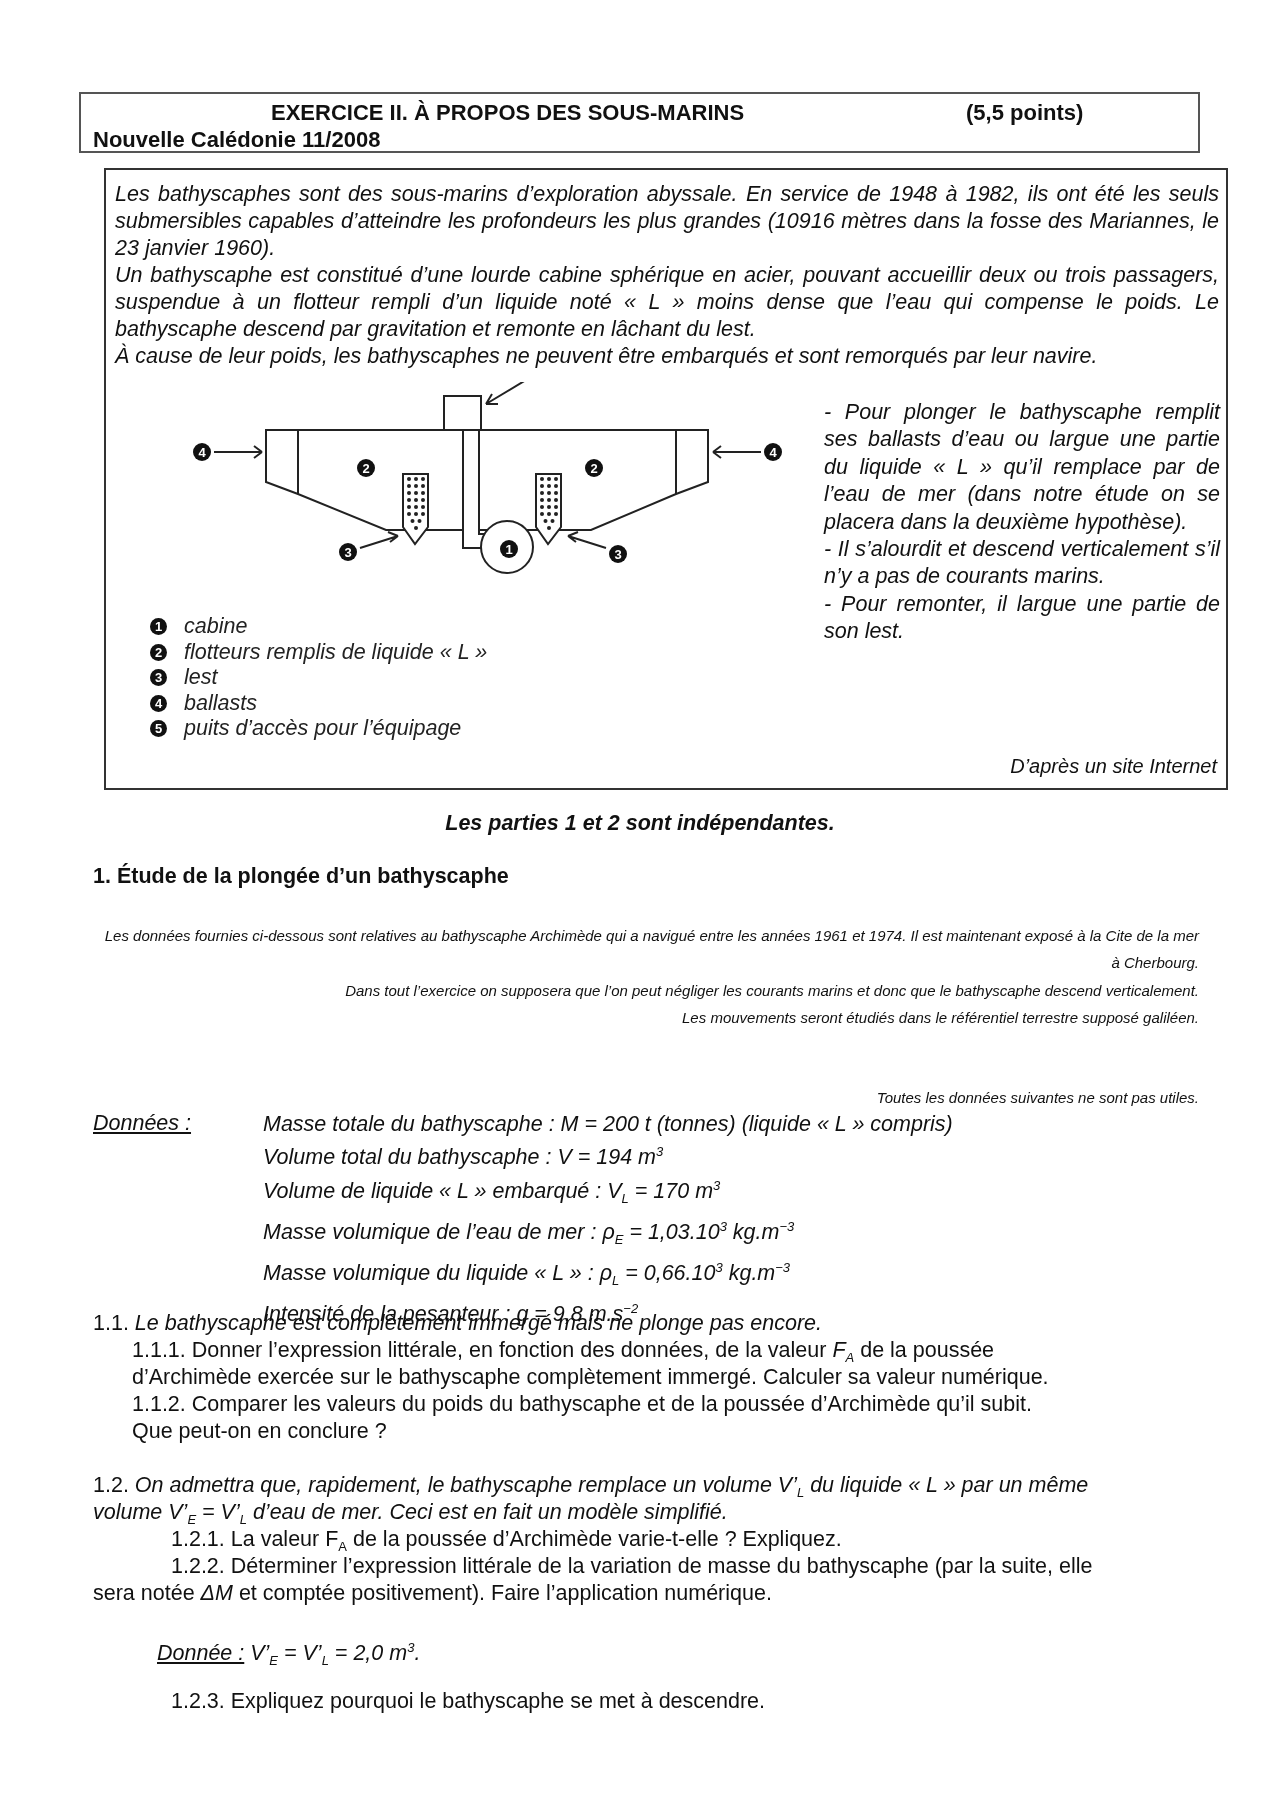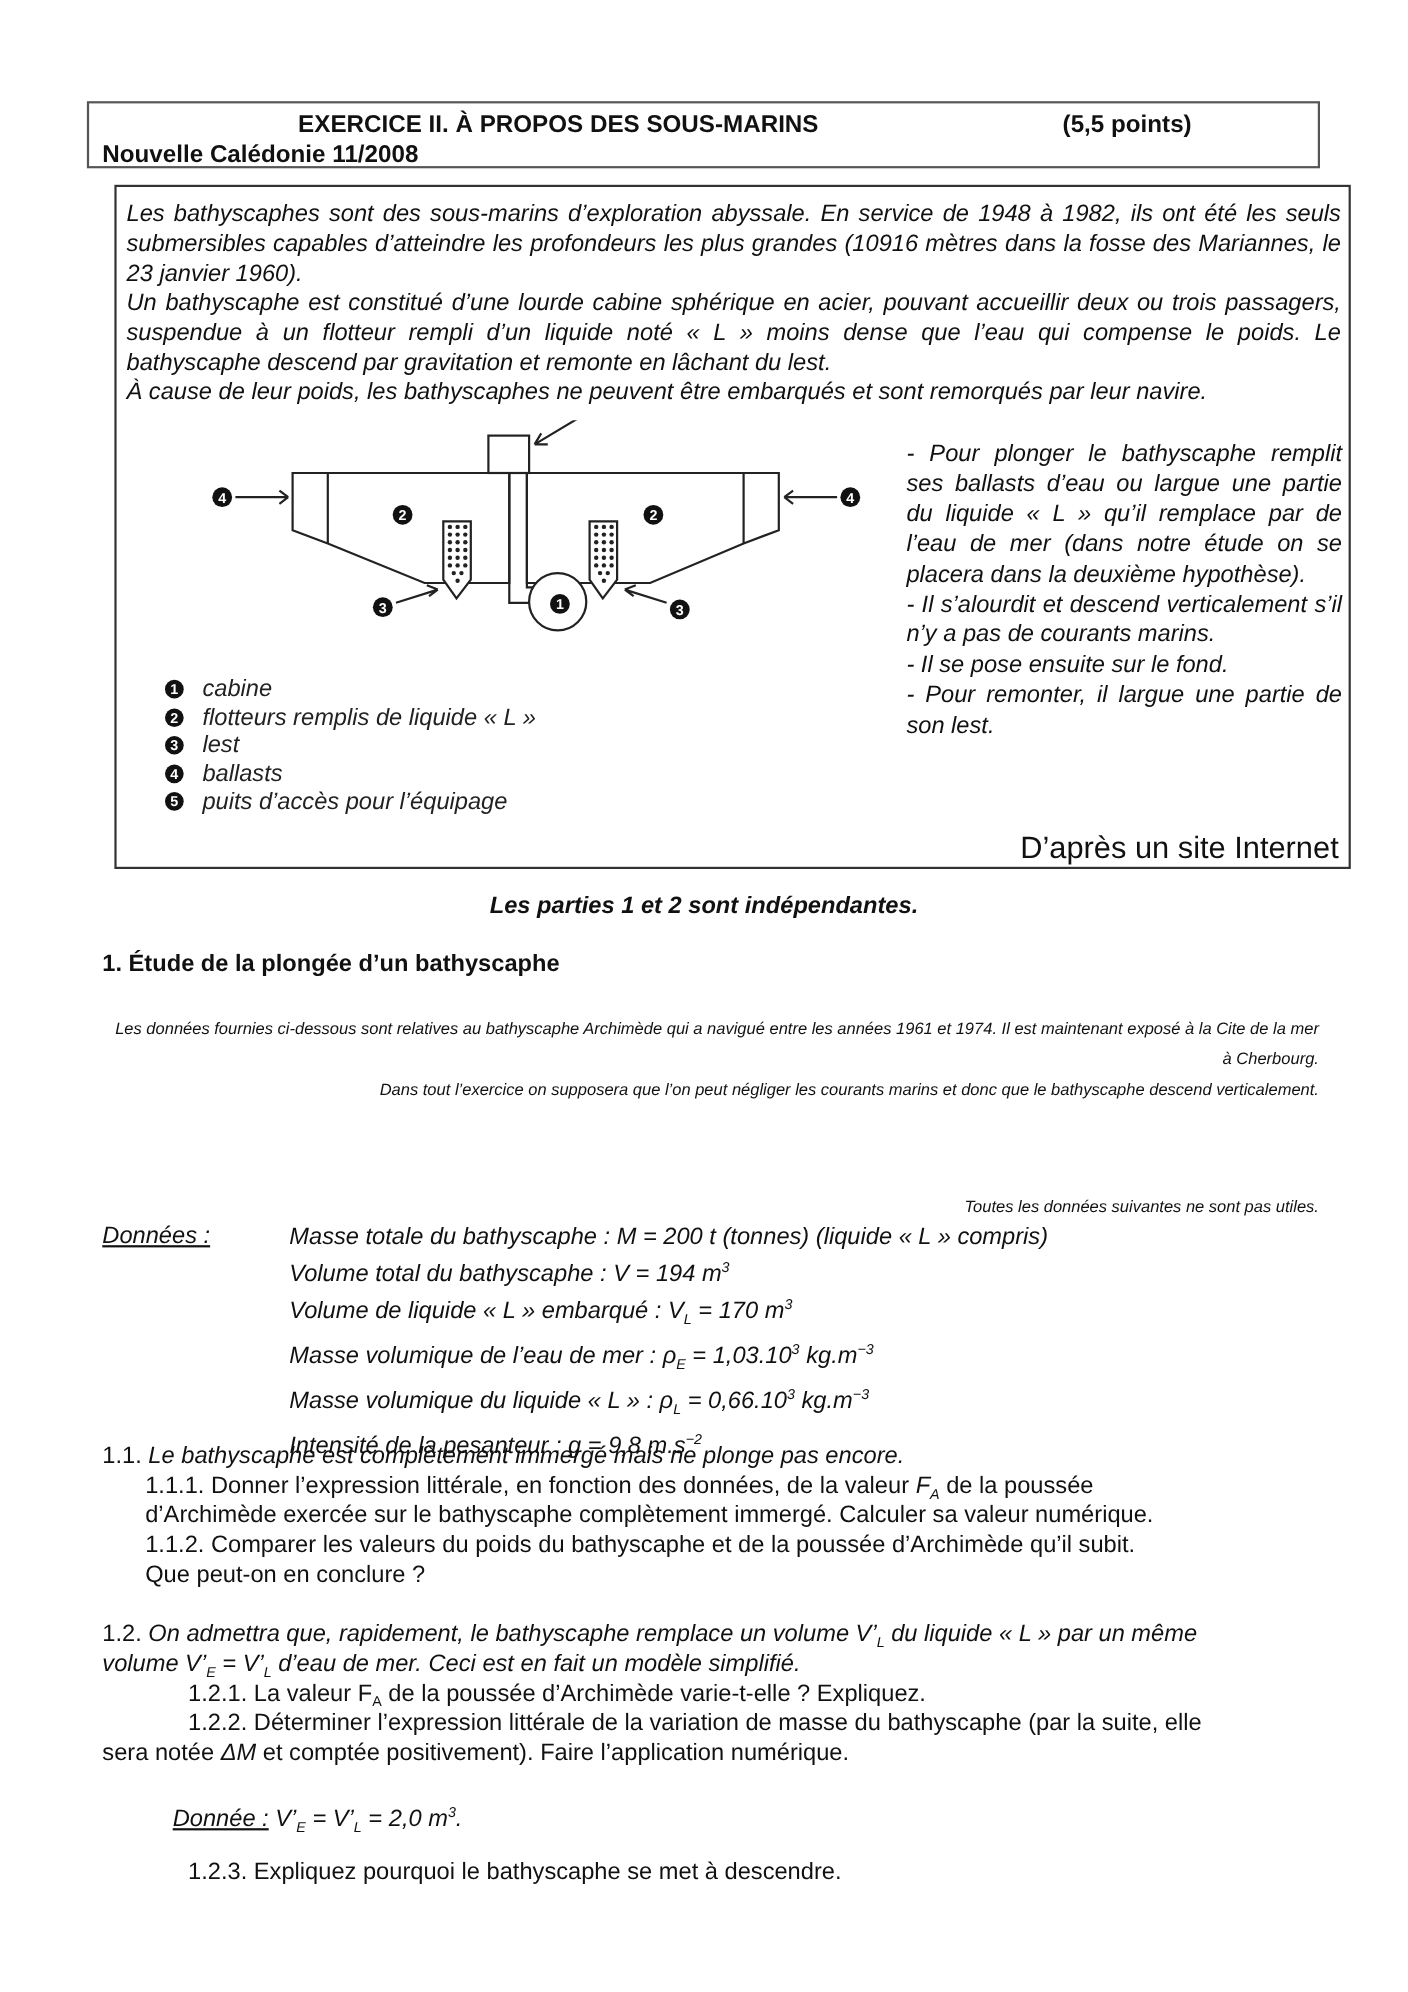--- a/index.html
+++ b/index.html
@@ -35,21 +35,21 @@
   .num {
     display: inline-block; width: 17px; height: 17px; border-radius: 50%; background: #111;
     color: #fff; font-size: 13px; font-weight: bold; font-style: normal; text-align: center; line-height: 17px;
     margin-right: 17px;
   }
   .side-text {
     position: absolute; left: 718px; top: 229px; width: 396px; font-style: italic;
     font-size: 21.5px; line-height: 27.4px; text-align: justify;
   }
   .side-text p { margin: 0; }
-  .source { position: absolute; right: 9px; top: 585px; font-size: 28px; }
+  .source { position: absolute; right: 9px; top: 585px; font-style: italic; font-size: 20px; }
 
   .center-note { left: 0; width: 1280px; top: 811px; text-align: center; font-weight: bold; font-style: italic; font-size: 21.5px; }
   .section-title { left: 93px; top: 864px; font-weight: bold; font-size: 21.5px; }
   .para { left: 93px; width: 1106px; font-size: 15px; line-height: 27.4px; text-align: justify; }
   .para p { margin: 0; }
   .ital { font-style: italic; text-align: right; }
   .u { text-decoration: underline; }
   .data-label { left: 93px; top: 1111px; font-style: italic; font-size: 21.5px; text-decoration: underline; }
   .data-list { left: 263px; top: 1111px; font-style: italic; font-size: 21.5px; line-height: 27.4px; }
   .data-list div { white-space: nowrap; }
@@ -200,33 +200,33 @@
       </div>
     <div class="row">
         <span class="num">5</span>
         <span>puits d’accès pour l’équipage</span>
       </div>
   </div>
 
   <div class="side-text">
     <p>- Pour plonger le bathyscaphe remplit ses ballasts d’eau ou largue une partie du liquide « L » qu’il remplace par de l’eau de mer (dans notre étude on se placera dans la deuxième hypothèse).</p>
     <p>- Il s’alourdit et descend verticalement s’il n’y a pas de courants marins.</p>
-    <p>- Il se pose ensuite sur le fond.</p>
     <p>- Pour remonter, il largue une partie de son lest.</p>
   </div>
   <div class="source">D’après un site Internet</div>
 </div>
 
 <div class="abs center-note">Les parties 1 et 2 sont indépendantes.</div>
 
 <div class="abs section-title">1. Étude de la plongée d’un bathyscaphe</div>
 
 <div class="abs para ital" style="top:922px;">
   <p>Les données fournies ci-dessous sont relatives au bathyscaphe Archimède qui a navigué entre les années 1961 et 1974. Il est maintenant exposé à la Cite de la mer à Cherbourg.</p>
   <p>Dans tout l’exercice on supposera que l’on peut négliger les courants marins et donc que le bathyscaphe descend verticalement.</p>
+  <p>Les mouvements seront étudiés dans le référentiel terrestre supposé galiléen.</p>
 </div>
 
 <div class="abs para ital" style="top:1084px;">Toutes les données suivantes ne sont pas utiles.</div>
 <div class="abs data-label">Données :</div>
 <div class="abs data-list">
   <div>Masse totale du bathyscaphe : M = 200 t (tonnes) (liquide « L » compris)</div>
   <div><span>Volume total du bathyscaphe : V = 194 m</span><sup>3</sup></div>
   <div><span>Volume de liquide « L » embarqué : V</span><sub>L</sub><span> = 170 m</span><sup>3</sup></div>
   <div><span>Masse volumique de l’eau de mer : </span><span>ρ</span><sub>E</sub><span> = 1,03.10</span><sup>3</sup><span> kg.m</span><sup>−3</sup></div>
   <div><span>Masse volumique du liquide « L » : </span><span>ρ</span><sub>L</sub><span> = 0,66.10</span><sup>3</sup><span> kg.m</span><sup>−3</sup></div>

